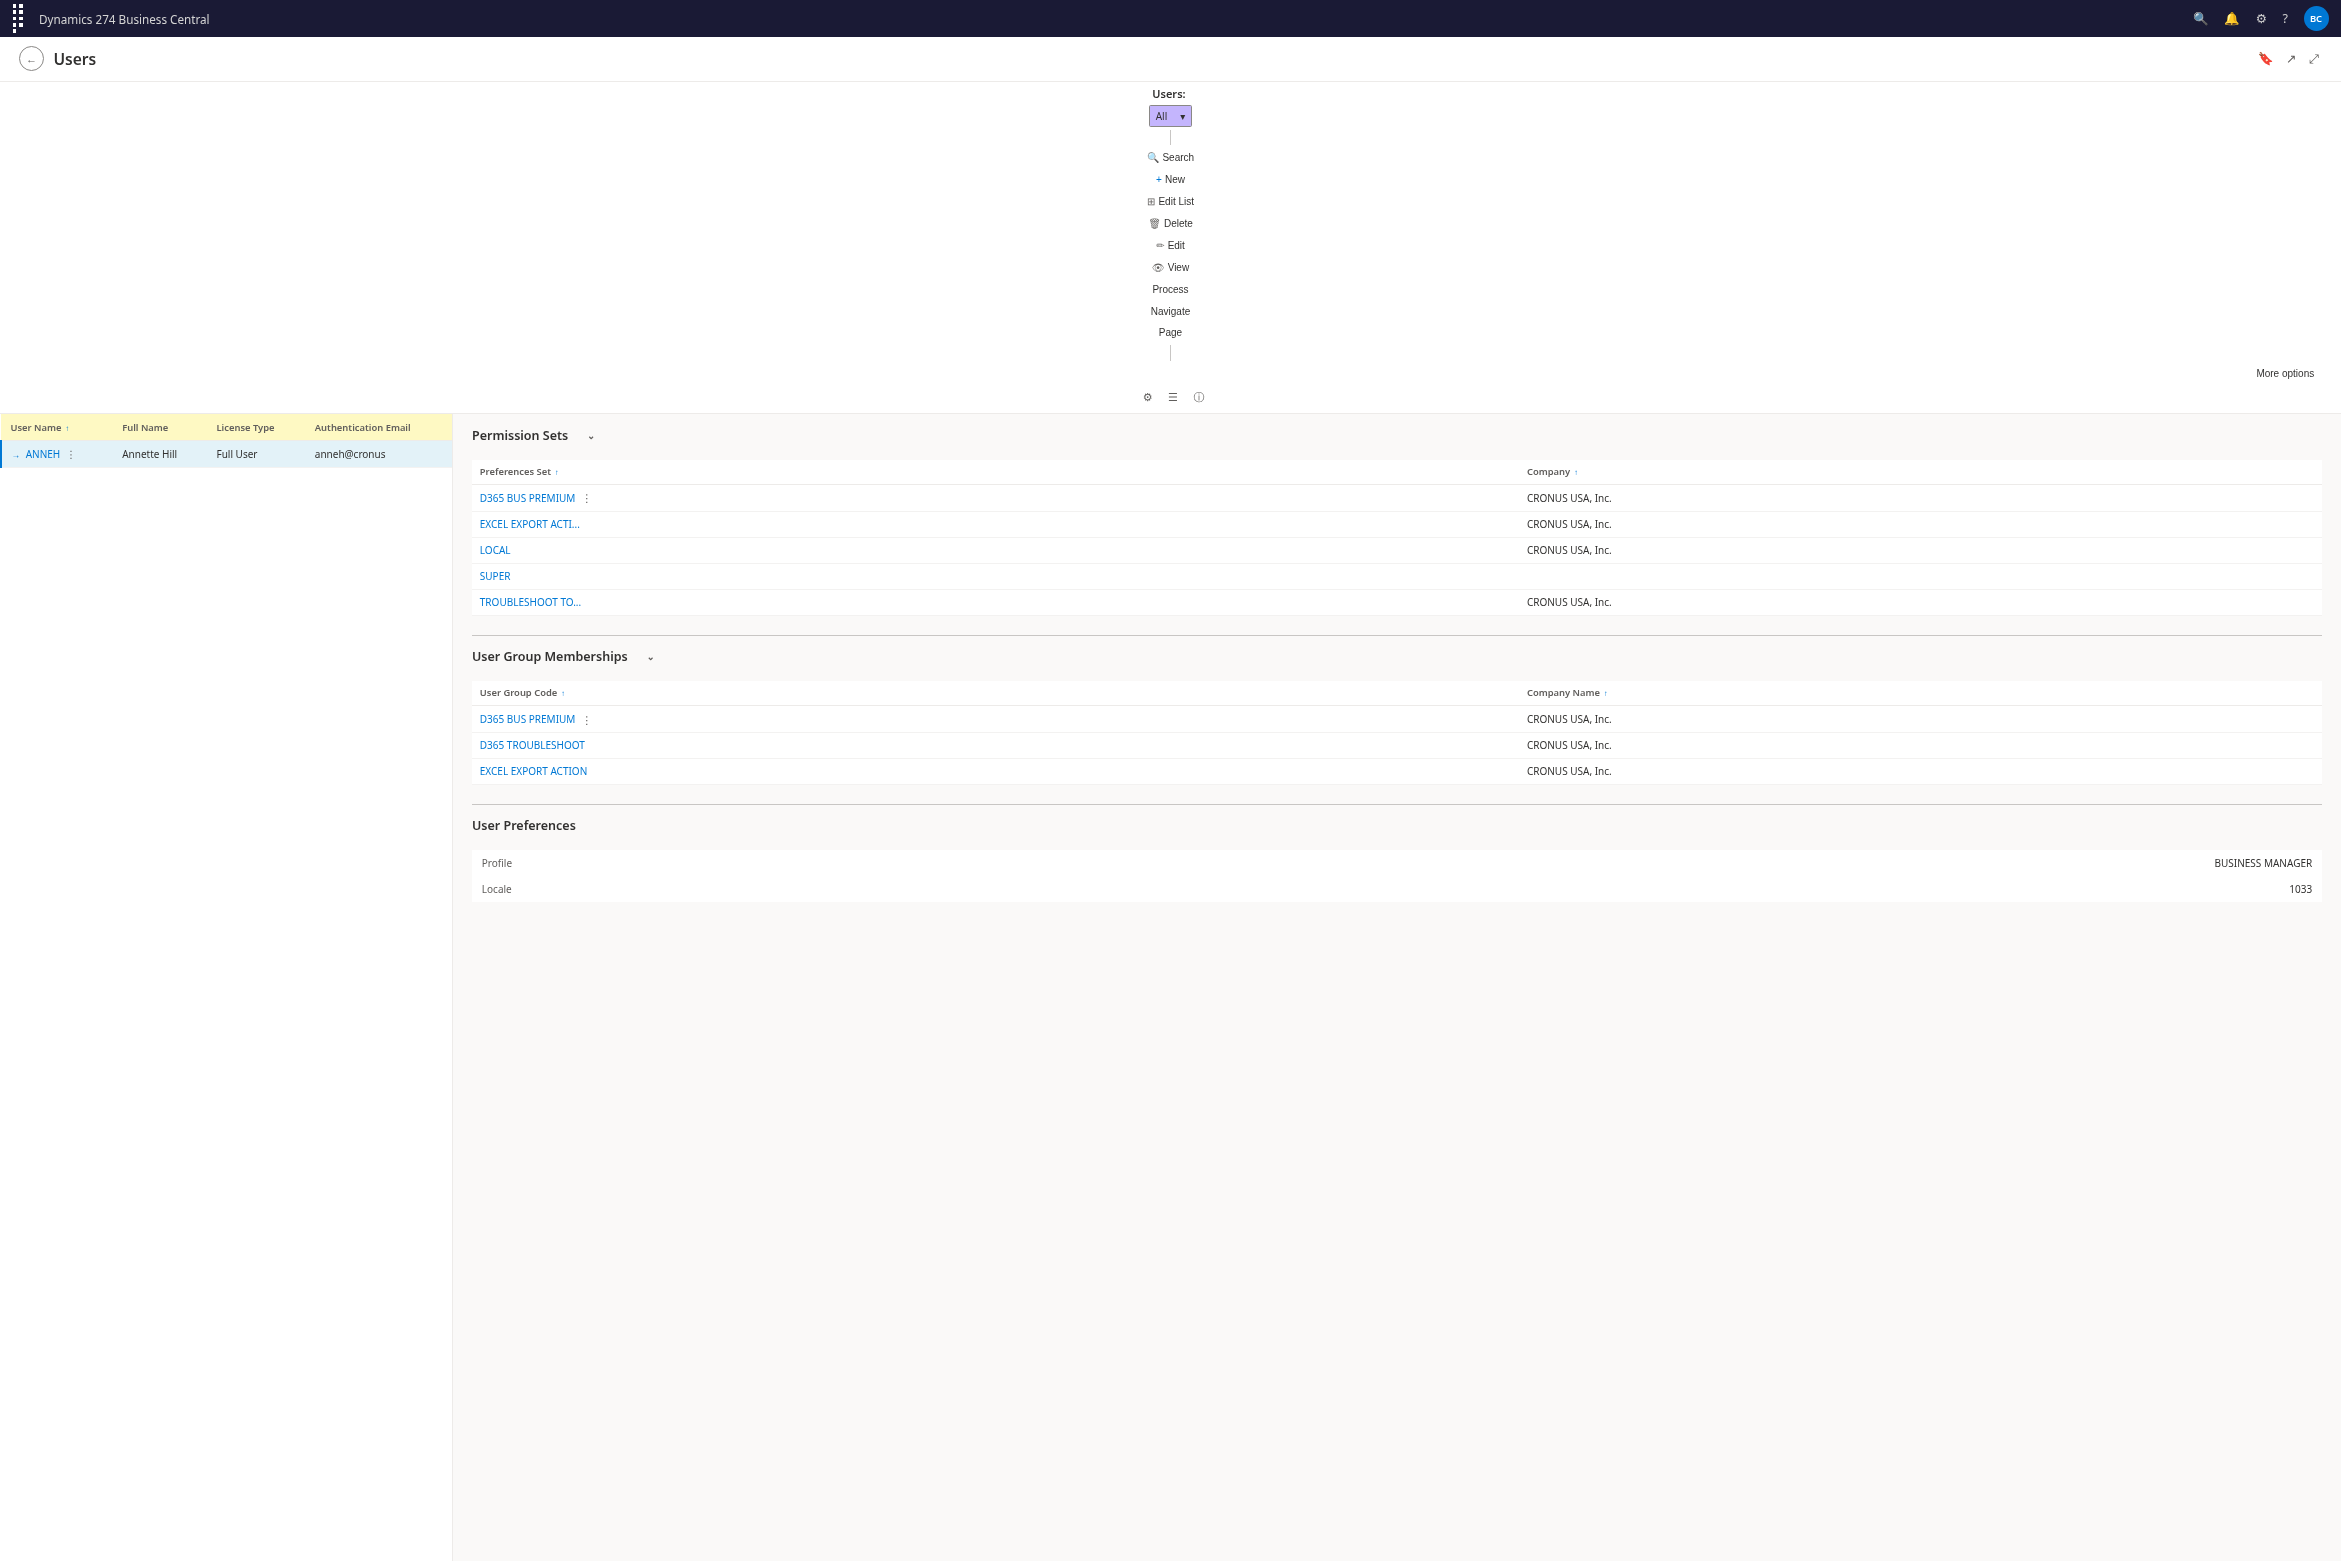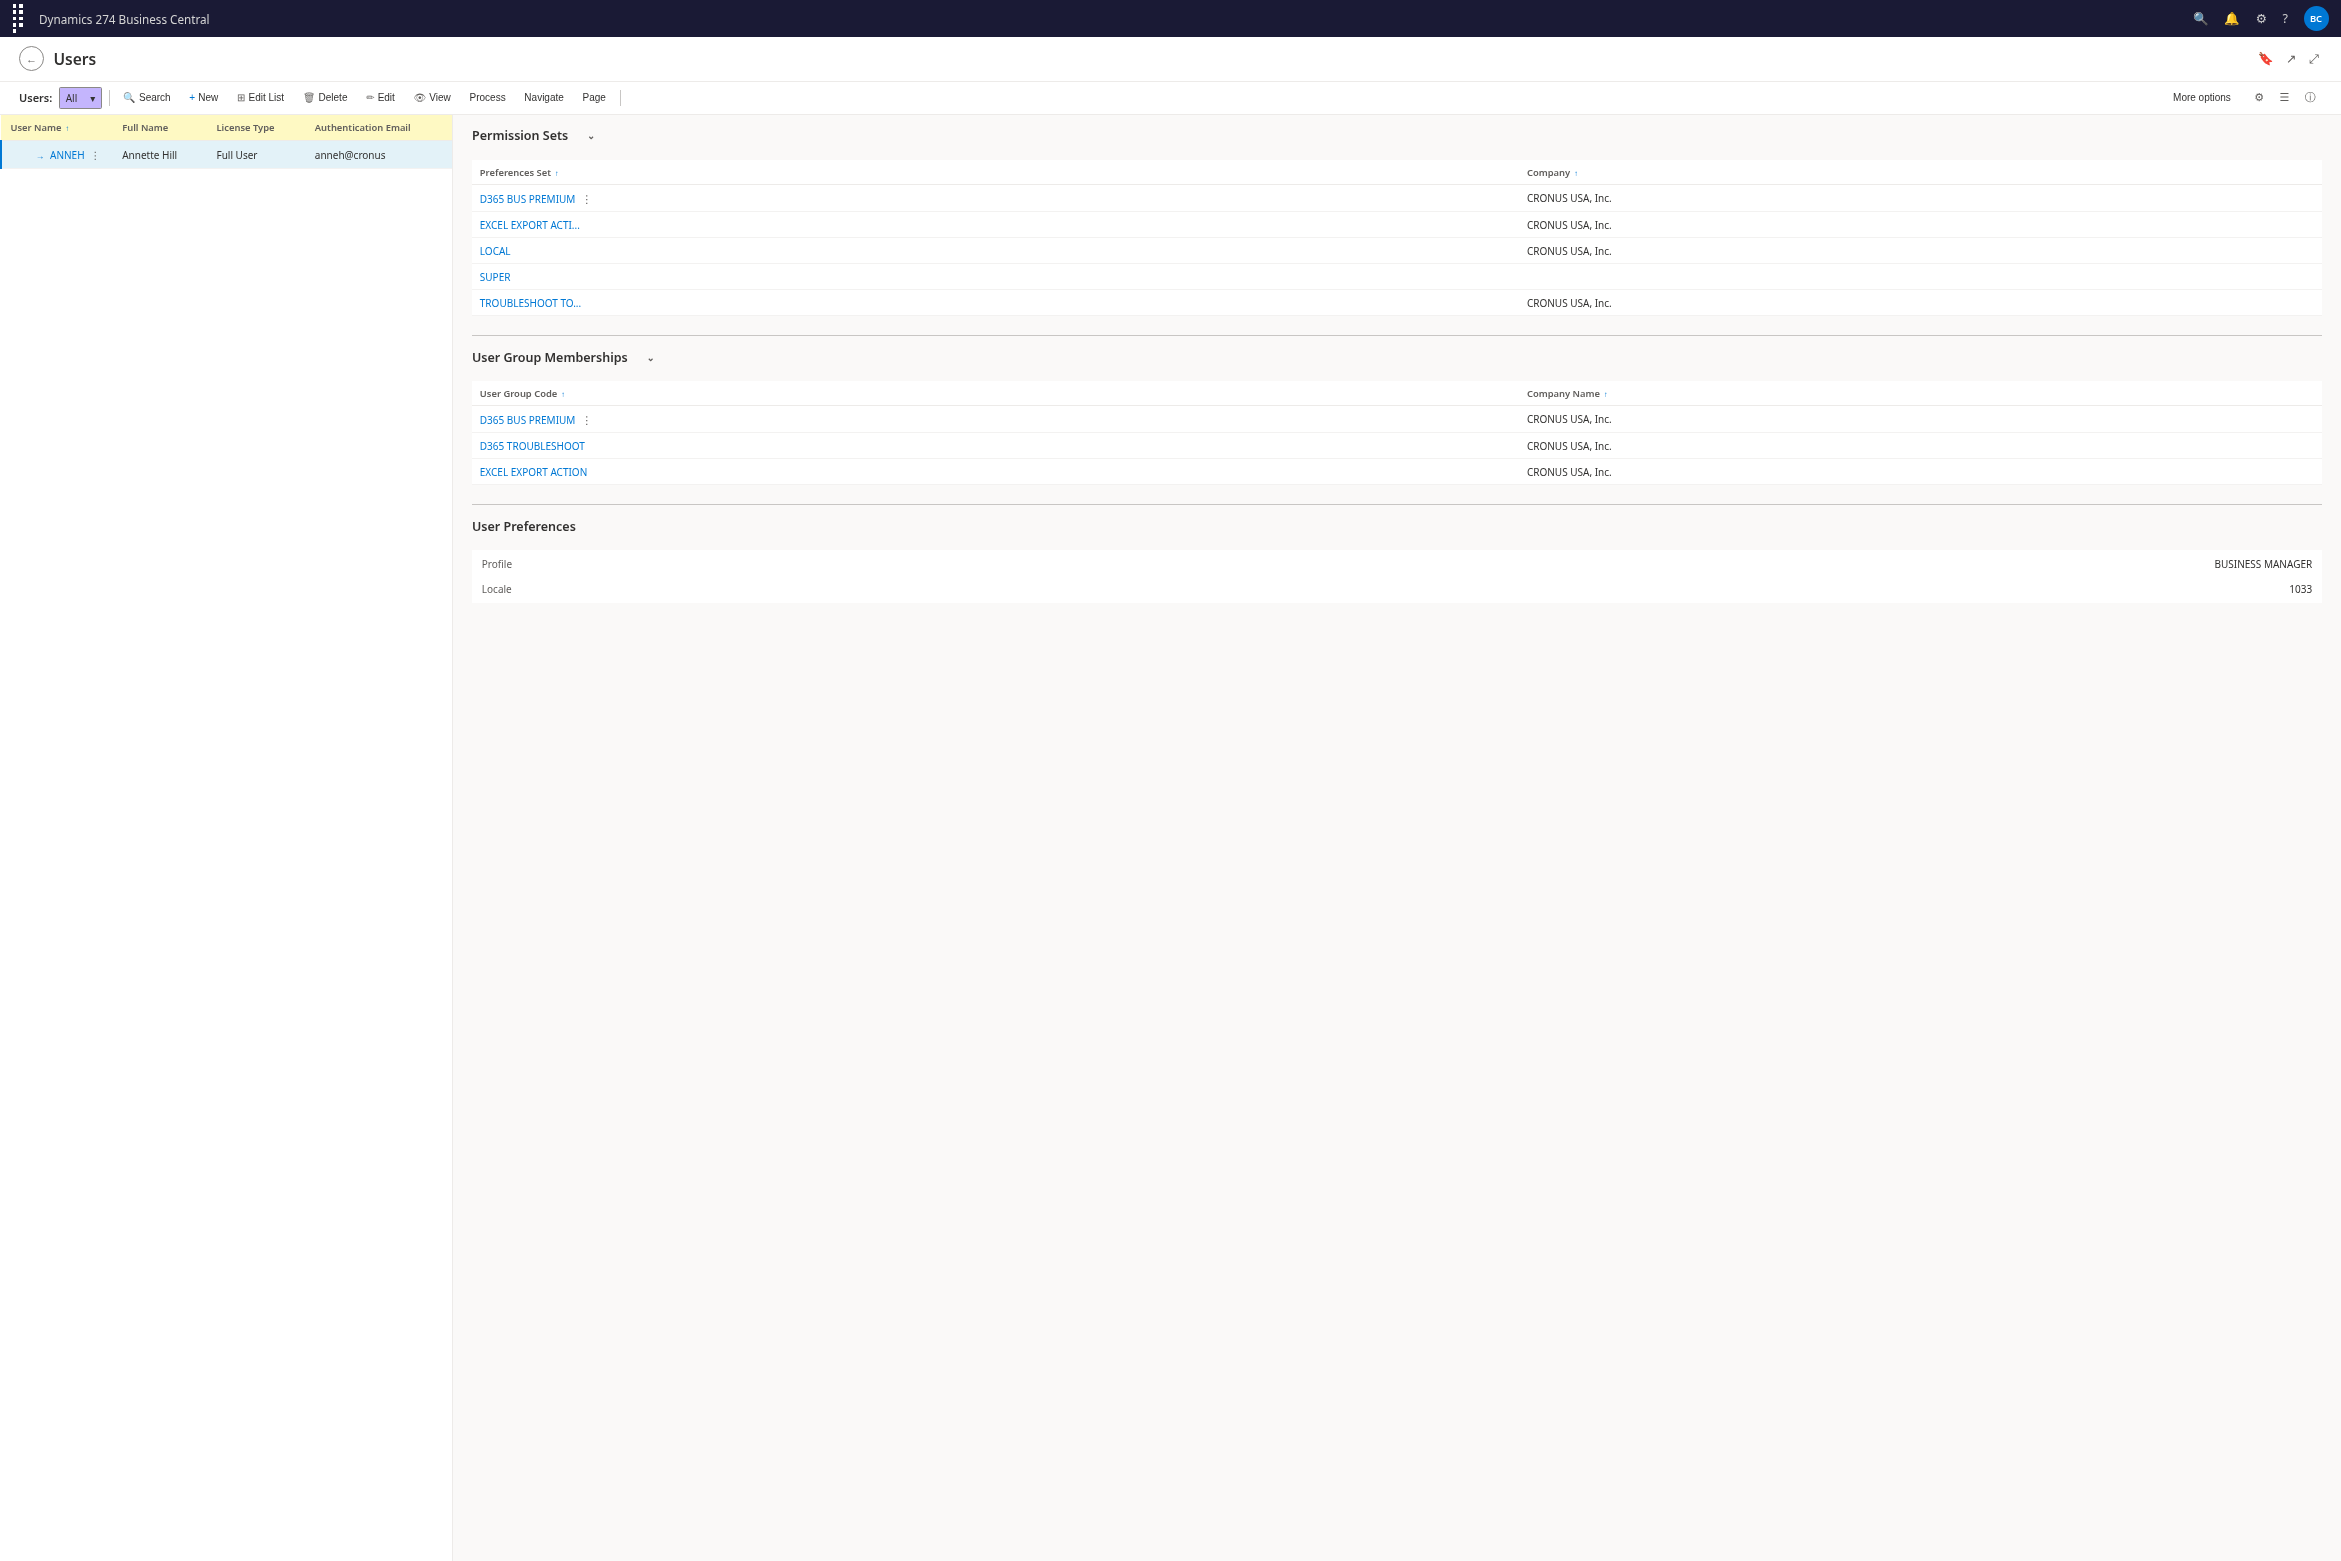--- a/index.html
+++ b/index.html
@@ -40,21 +40,21 @@
       display: flex; align-items: center; justify-content: center; cursor: pointer;
       color: #605e5c; font-size: 11px; background: white;
     }
     .page-title { font-size: 15.6px; font-weight: 600; color: #323130; flex: 1; }
     .page-header-actions { display: flex; gap: 6.2px; }
     .page-header-icon { color: #605e5c; cursor: pointer; font-size: 12.5px; padding: 3.1px; }
 
     
     .toolbar {
       display: flex; align-items: center; padding: 4.7px 19px; border-bottom: 0.8px solid #edebe9;
-      gap: 3.1px; background: white; flex-wrap: wrap;
+      gap: 3.1px; background: white; flex-wrap: wrap; flex-direction: column;
     }
     .toolbar-label { font-weight: 600; color: #323130; margin-right: 3.1px; }
     .toolbar-filter {
       display: flex; align-items: center; gap: 13px;
       border: 0.8px solid #8a8886; border-radius: 1.6px; padding: 3.1px 6.2px;
       cursor: pointer; font-size: 10px; color: #323130; background: #c4b5fd;
     }
     .toolbar-divider { width: 0.8px; height: 15.6px; background: #c8c6c4; margin: 0 3.1px; }
     .toolbar-btn {
       display: flex; align-items: center; gap: 3.1px;
@@ -76,21 +76,21 @@
     
     .data-table { width: 100%; border-collapse: collapse; }
     .data-table th {
       text-align: left; padding: 6.2px 9.4px; font-size: 9.4px; font-weight: 600;
       color: #605e5c; border-bottom: 0.8px solid #edebe9; white-space: nowrap;
       background: #fef9c3; cursor: pointer;
     }
     .data-table th .sort-arrow { color: #0078d4; margin-left: 1.6px; font-size: 7.8px; }
     .data-table td { padding: 6.2px 9.4px; font-size: 10px; border-bottom: 0.8px solid #f3f2f1; }
     .data-table tr.selected td { background: #e3f2f8; }
-    .data-table tr.selected td:first-child { border-left: 2.3px solid #0078d4; text-align: right; }
+    .data-table tr.selected td:first-child { border-left: 2.3px solid #0078d4; }
     .row-nav-arrow { color: #0078d4; margin-right: 3.1px; font-size: 8.6px; }
     .row-more-btn { color: #605e5c; cursor: pointer; padding: 1.6px 3.1px; }
     .user-link { color: #0078d4; text-decoration: none; cursor: pointer; }
 
     
     .detail-panel { flex: 1; overflow-y: auto; padding: 12.5px 19px; background: #faf9f8; }
 
     
     .detail-section { margin-bottom: 19px; }
     .section-header {

